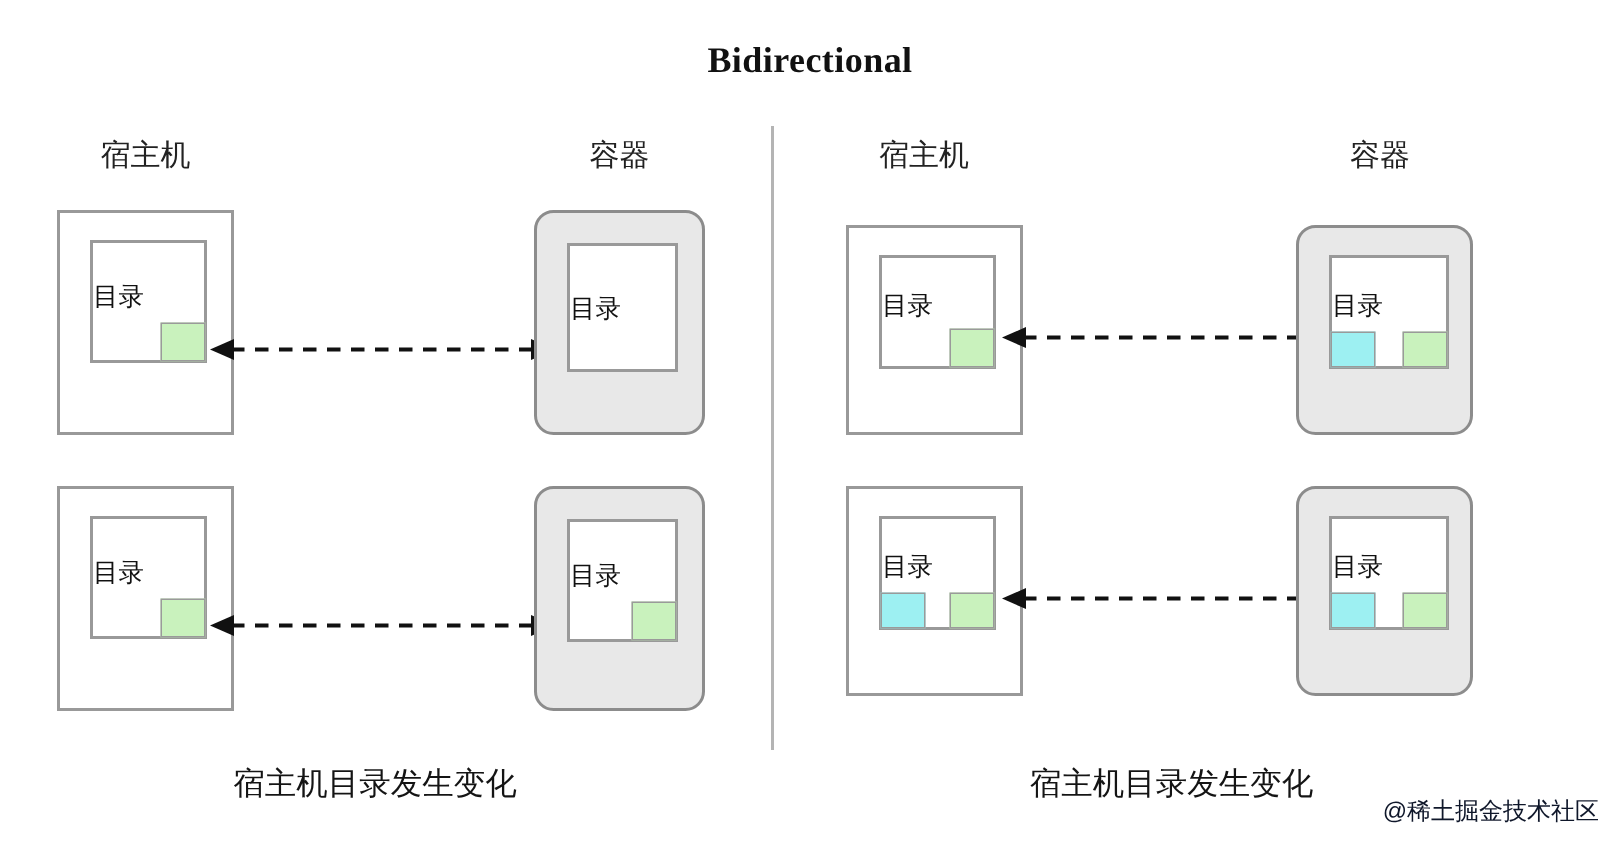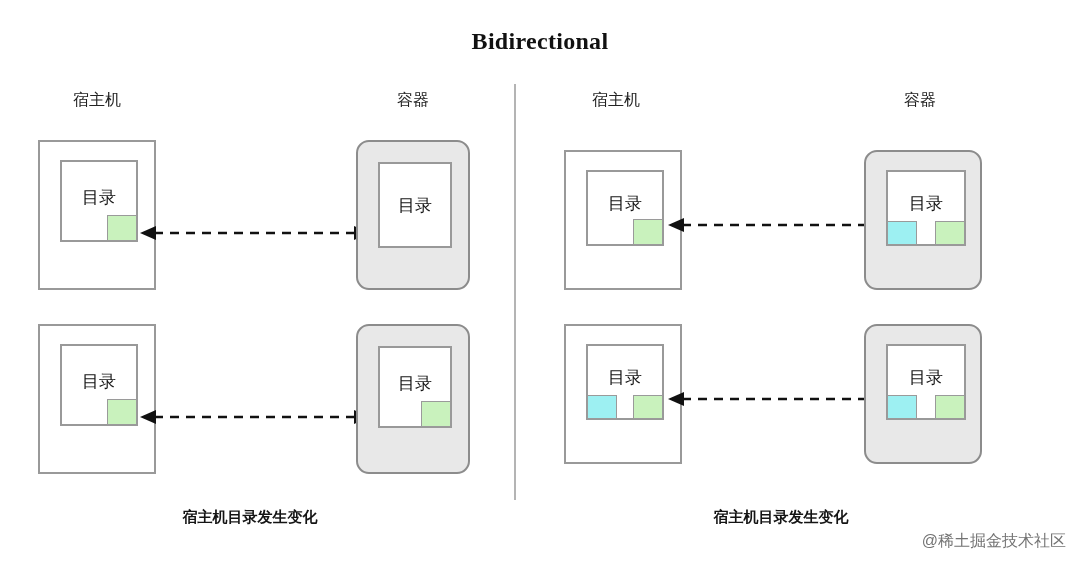--- a/index.html
+++ b/index.html
@@ -45,21 +45,21 @@
     position: absolute;
     top: 84px;
     height: 460px;
   }
   #panel-left  { left: 0px;   width: 514px; }
   #panel-right { left: 516px; width: 564px; }
 
   
   .col-header {
     position: absolute;
-    font-size: 16px;
+    font-size: 20px;
     font-weight: normal;
     color: #222222;
     white-space: nowrap;
     transform: translateX(-50%);
     top: 6px;
   }
 
   
   .row { position: absolute; left: 0; width: 100%; height: 180px; }
   .row-top    { top: 48px; }
@@ -85,54 +85,54 @@
   .dir-box {
     position: absolute;
     border: 2px solid #999999;
     background: #ffffff;
     box-sizing: border-box;
   }
   .dir-label {
     position: absolute;
     left: 0;
     width: 100%;
-    text-align: center;
+    text-align: left;
     font-size: 17px;
     color: #111111;
     white-space: nowrap;
   }
 
   
   .chip {
     position: absolute;
     box-sizing: border-box;
     border: 1px solid #9a9a9a;
   }
 
   
   .arrow-svg { position: absolute; overflow: visible; }
 
   
   .caption {
     position: absolute;
     text-align: center;
-    font-size: 15px;
-    font-weight: bold;
+    font-size: 21px;
+    font-weight: normal;
     color: #141414;
     white-space: nowrap;
     transform: translateX(-50%);
   }
 
   
   #watermark {
     position: absolute;
     right: 14px;
     bottom: 10px;
     font-size: 16px;
-    color: #737373;
+    color: #0f172a;
     white-space: nowrap;
   }
 </style>
 </head>
 <body>
 
 <div id="diagram-title">Bidirectional</div>
 
 <div id="center-divider"></div>
 

